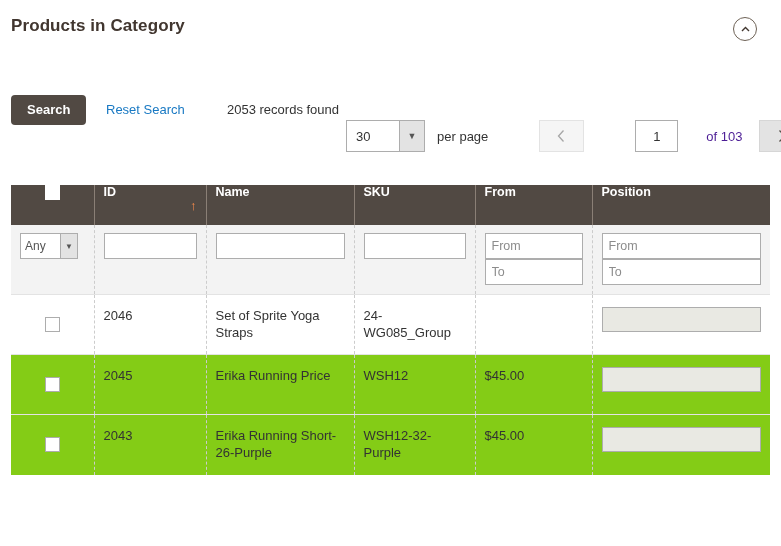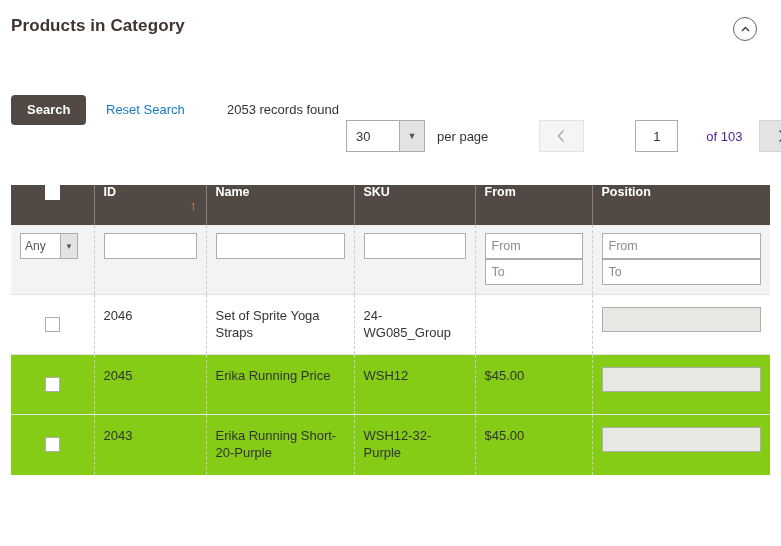--- a/index.html
+++ b/index.html
@@ -452,21 +452,21 @@
           <td>Erika Running Price</td>
           <td>WSH12</td>
           <td>$45.00</td>
           <td>
             <input class="pos-input" type="text" value="" style="">
           </td>
         </tr>
         <tr class="even">
           <td class="cell-check"><span class="row-check"></span></td>
           <td>2043</td>
-          <td>Erika Running Short-20-Purple</td>
+          <td>Erika Running Short-26-Purple</td>
           <td>WSH12-32-Purple</td>
           <td>$45.00</td>
           <td>
             <input class="pos-input" type="text" value="" style="">
           </td>
         </tr>
       </tbody>
   </table>
 
 </div>

